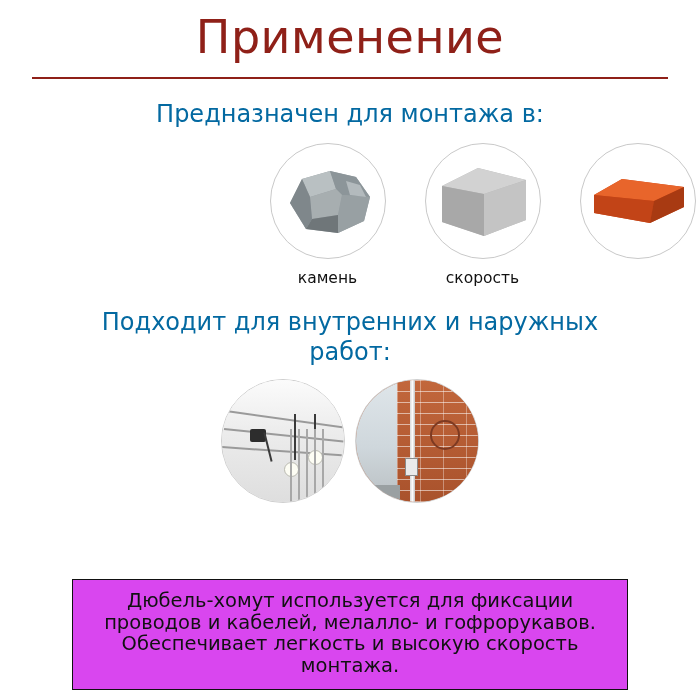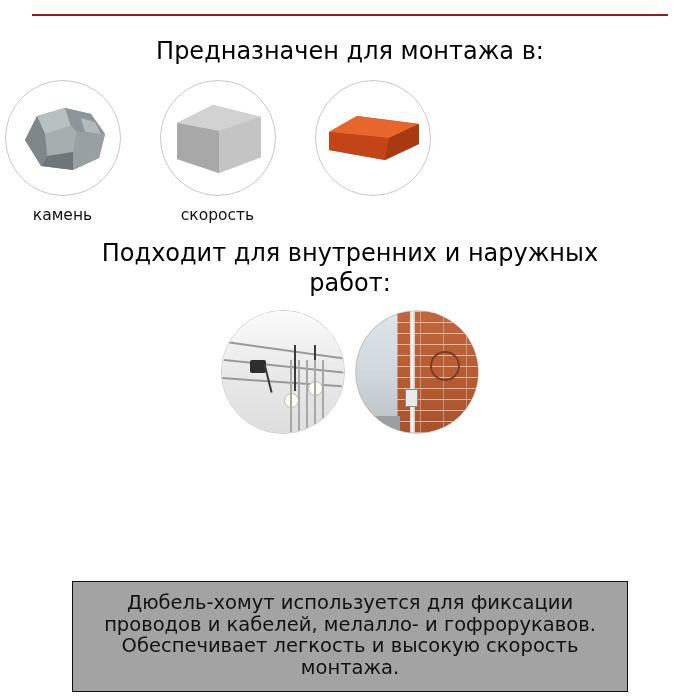--- a/index.html
+++ b/index.html
@@ -36,35 +36,35 @@
   .title-rule {
     width: 636px;
     height: 2px;
     background: #8f2018;
     margin: 14px auto 0 auto;
   }
 
   
   .section-heading {
     text-align: center;
-    color: #000000;
+    color: #0369a1;
     font-size: 24px;
     line-height: 1.25;
     margin: 20px auto 0 auto;
     max-width: 520px;
     font-family: "DejaVu Sans", sans-serif;
   }
   .section-heading.second {
-    margin-top: 14px;
+    margin-top: 20px;
   }
 
   
   .materials {
     display: flex;
-    justify-content: flex-start;
+    justify-content: flex-end;
     gap: 30px;
     margin-top: 14px;
   }
   .material {
     width: 125px;
     display: flex;
     flex-direction: column;
     align-items: center;
   }
   .circle {
@@ -203,35 +203,36 @@
 
   
   .caption-box {
     position: absolute;
     left: 72px;
     right: 72px;
     bottom: 22px;
     border: 1.5px solid #111111;
     padding: 10px 12px 12px 12px;
     box-sizing: border-box;
-    background: #a3a3a3;
+    background: #d946ef;
   }
   .caption-text {
     text-align: center;
     font-size: 19.5px;
     line-height: 1.12;
     color: #111111;
     font-family: "DejaVu Sans", sans-serif;
   }
 </style>
 </head>
 <body>
 
 <div class="page">
 
+  <h1 class="title">Применение</h1>
   <div class="title-rule"></div>
 
   <div class="section-heading">Предназначен для монтажа в:</div>
 
   <div class="materials">
 
     <div class="material">
       <div class="circle">
         <svg class="stone-svg" width="96" height="76" viewBox="0 0 96 76">
           <polygon points="10,40 22,16 50,8 76,14 90,34 84,58 58,70 26,66" fill="#9aa2a5"></polygon>

